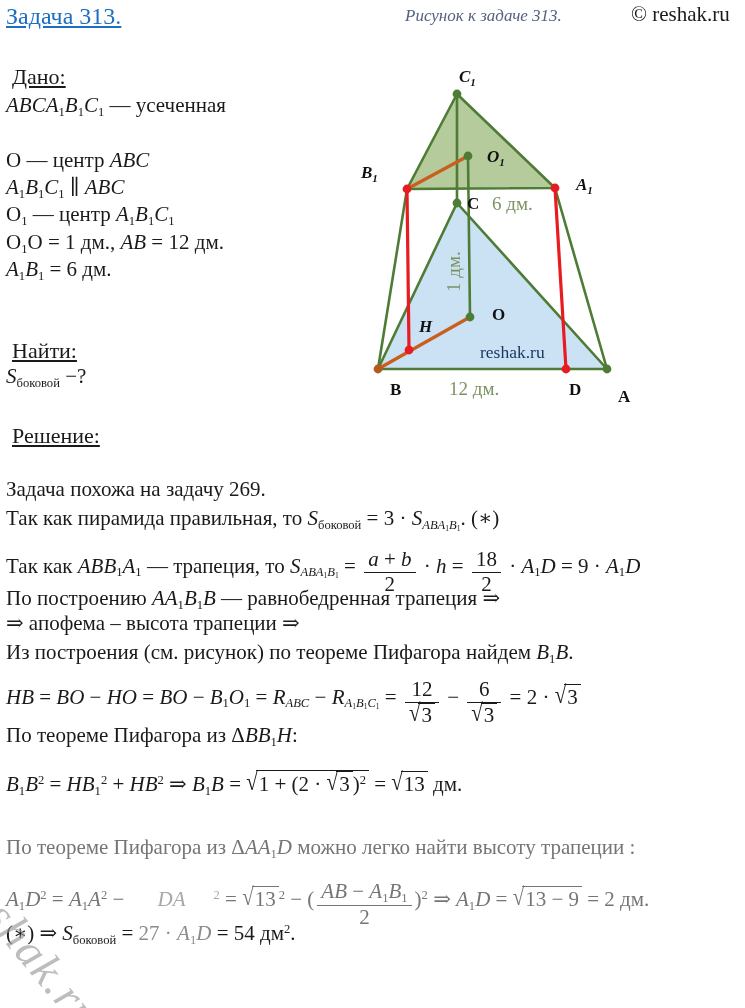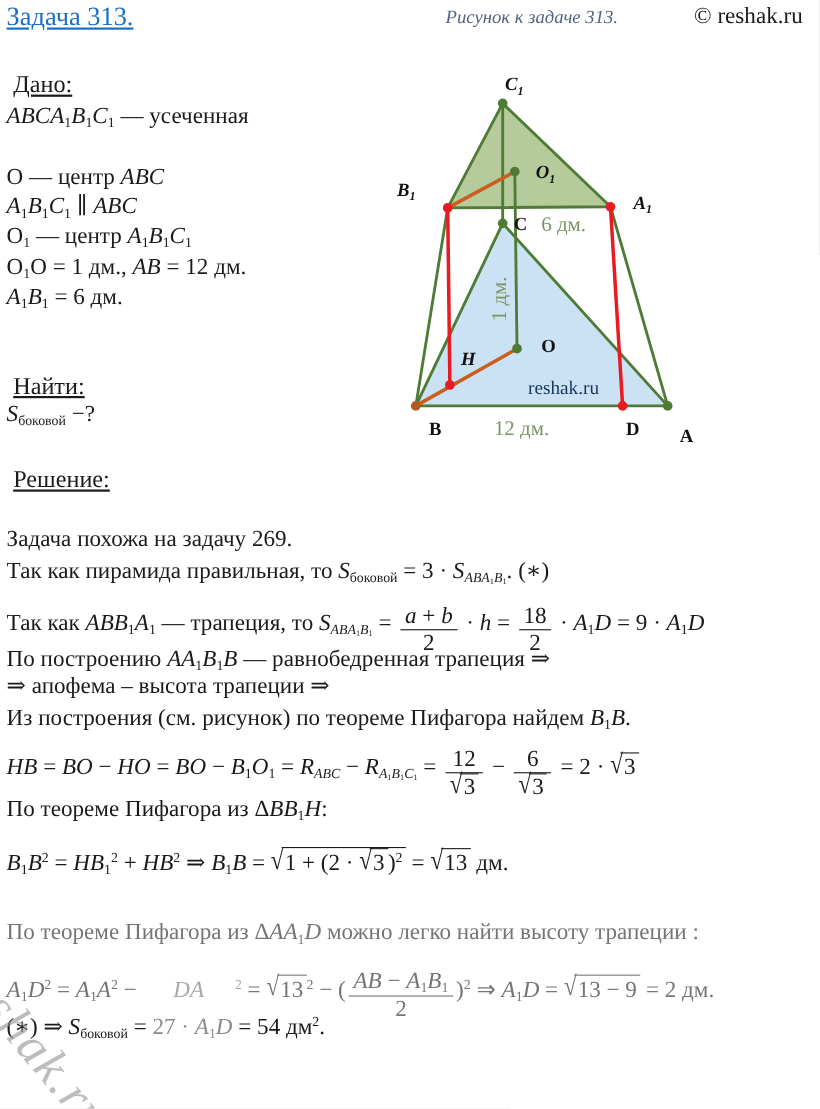--- a/index.html
+++ b/index.html
@@ -4,21 +4,21 @@
 <style>
   html,body{margin:0;padding:0;background:#e9e9e9;}
   .page{position:relative;width:745px;height:1008px;background:#ffffff;overflow:hidden;
         font-family:"Liberation Serif","DejaVu Serif",serif;color:#1a1a1a;}
   .abs{position:absolute;white-space:nowrap;}
   .title{left:6px;top:3px;font-size:24px;color:var(--blue,#1b6ec2);text-decoration:underline;}
   .fig-caption{left:373px;top:6px;font-size:17px;font-style:italic;color:var(--caption,#54627f);margin-left:32px;}
   .copyright{left:631px;top:2px;font-size:21px;}
   .sec-head{font-size:22px;text-decoration:underline;margin-left:12px;}
   .math-line{font-size:21px;left:6px;}
-  .muted{color:var(--muted,#757575);font-family:Liberation Serif, serif;}
+  .muted{color:var(--muted,#757575);}
   .tk-i{font-style:italic;}
   .tk-u{text-decoration:underline;}
   .tk-sub{font-size:0.6em;vertical-align:-0.3em;}
   .tk-sup{font-size:0.6em;vertical-align:0.55em;}
   .dim{color:var(--dim,#a8a8a8);margin-left:28px;}
   .gray{color:var(--gray,#8c8c8c);}
   .tk-frac{display:inline-block;vertical-align:-0.85em;text-align:center;margin:0 3px;}
   .tk-num{display:block;border-bottom:1.5px solid currentColor;padding:0 4px;line-height:1.12;}
   .tk-den{display:block;padding:0 4px;line-height:1.12;}
   .tk-sqrt{white-space:nowrap;}

